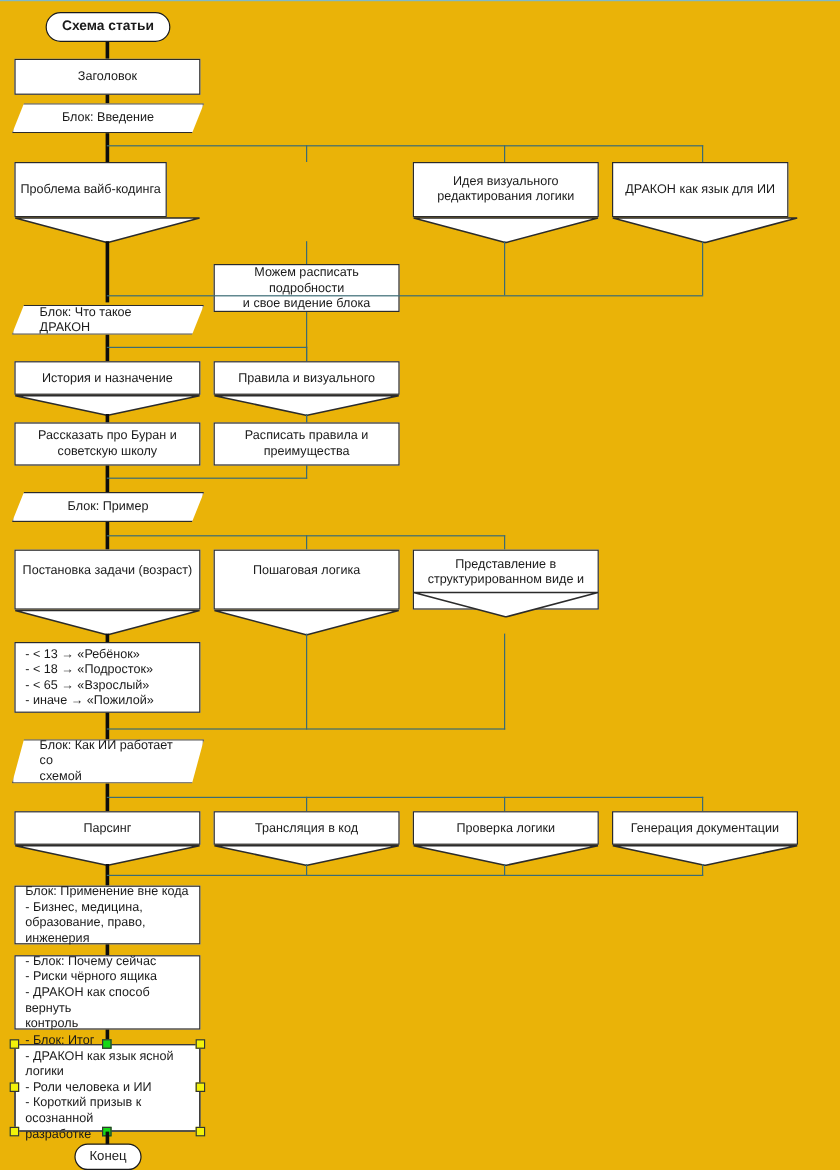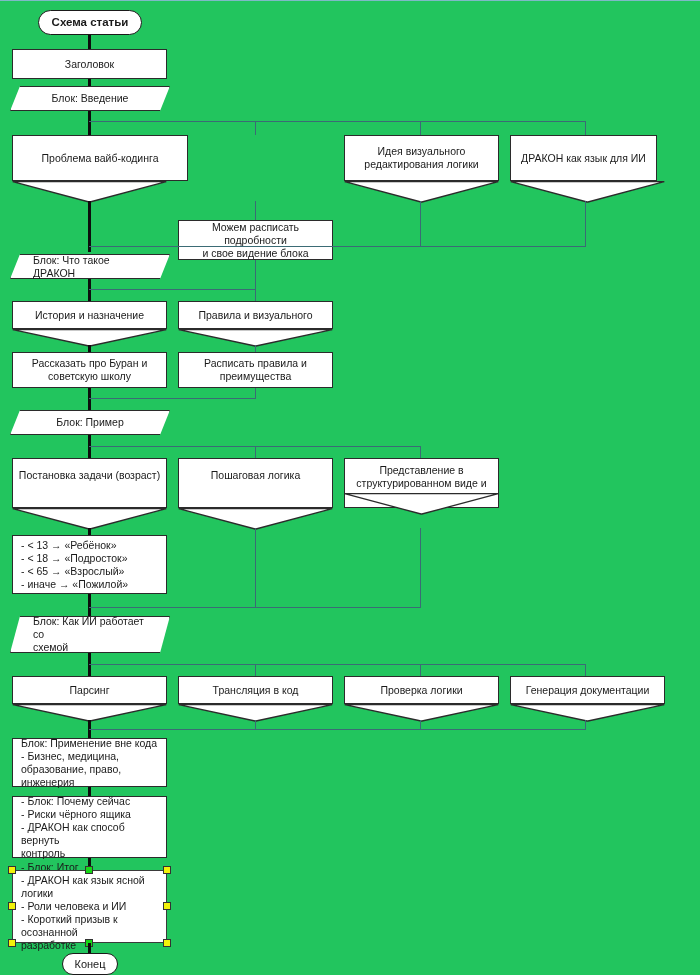--- a/index.html
+++ b/index.html
@@ -4,21 +4,21 @@
 <style>
   html, body {
     margin: 0;
     padding: 0;
     background: #ffffff;
   }
   #canvas {
     position: relative;
     width: 700px;
     height: 975px;
-    background: #22c55e;
+    background: #eab308;
     font-family: "Liberation Sans", sans-serif;
     overflow: hidden;
     border-top: 1px solid #7fb9c7;
     box-sizing: border-box;
   }
 
   
   .node-label {
     font-size: 10.5px;
     color: #1a1a1a;
@@ -152,21 +152,21 @@
   <div class="header-box centered" style="left:10px; top:85px; width:160px; height:25px;">
     <span class="node-label">Блок: Введение</span>
   </div>
 
   <div class="spine" style="left:88px; top:110px; height:24px;"></div>
   <div class="wire-h" style="left:89px; top:120px; width:497px;"></div>
   <div class="wire-v" style="left:255px; top:120px; height:14px;"></div>
   <div class="wire-v" style="left:420px; top:120px; height:14px;"></div>
   <div class="wire-v" style="left:585px; top:120px; height:14px;"></div>
 
-  <div class="shelf" style="left:12px; top:134px; width:176px; height:46px;">
+  <div class="shelf" style="left:12px; top:134px; width:127px; height:46px;">
     <div class="shelf-body" style="height:46px;">
       <span class="node-label">Проблема вайб-кодинга</span>
     </div>
     <svg class="shelf-tail" width="155" height="22" viewBox="0 0 155 22" style="bottom:-22px;">
       <polygon points="0.7,0.7 154.3,0.7 78,21 77,21" fill="#ffffff" stroke="#2b2b2b" stroke-width="1.3"></polygon>
     </svg>
   </div>
 
 
   <div class="shelf" style="left:344px; top:134px; width:155px; height:46px;">

